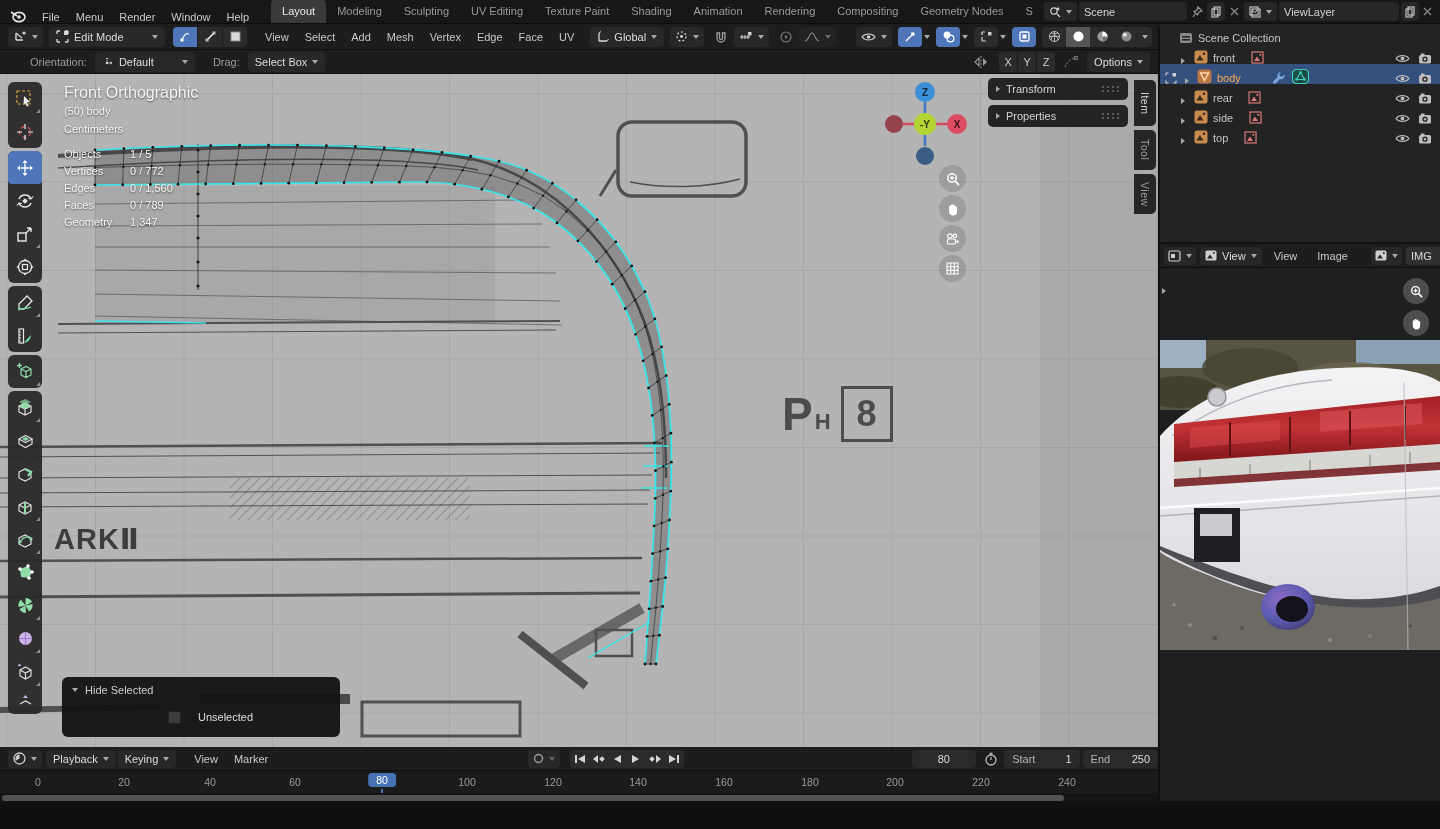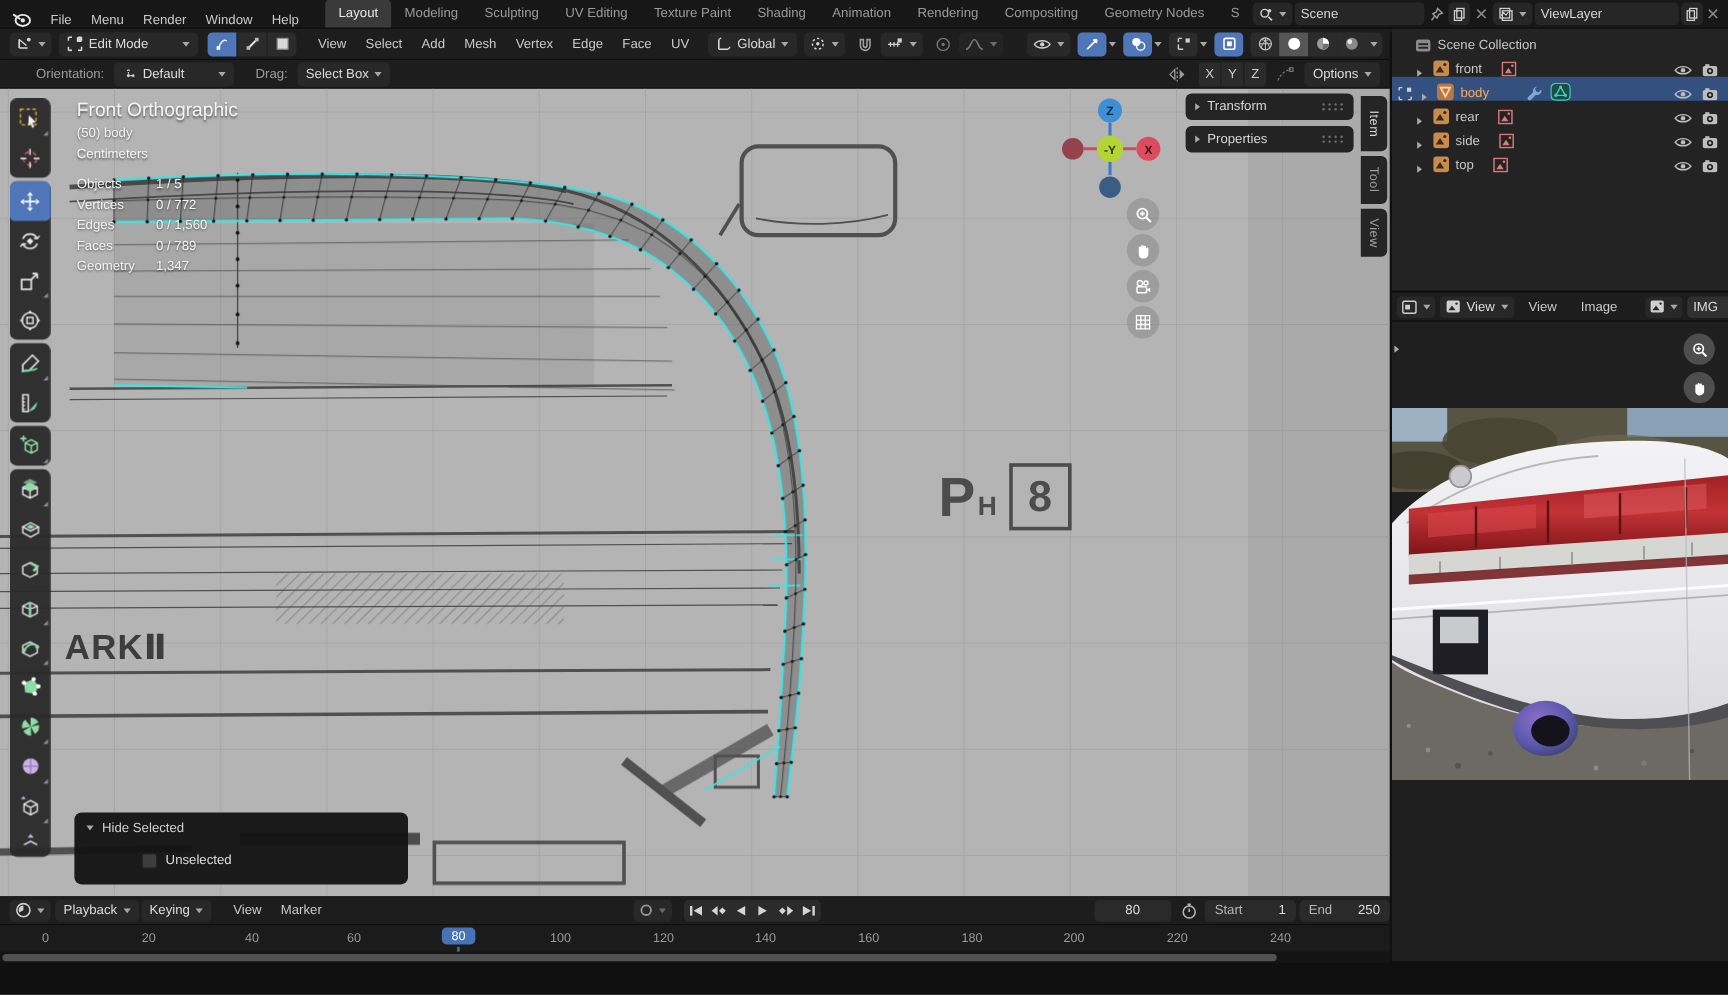--- a/index.html
+++ b/index.html
@@ -808,21 +808,21 @@
     </div>
   <div class="vtab abs" style="left:1134px;top:100px;height:40px">
       <span>View</span>
     </div>
 
   <div class="abs" style="left:62px;top:603px;width:278px;height:60px;background:rgba(18,18,18,.95);border-radius:6px">
     <div class="row" style="height:26px;padding-left:10px;gap:7px">
       <span class="chev"></span>
       <span style="color:#cfcfcf">Hide Selected</span>
     </div>
-    <div class="row" style="height:28px;padding-left:56px;gap:7px">
+    <div class="row" style="height:28px;padding-left:106px;gap:17px">
       <span class="checkbox"></span>
       <span style="color:#dedede">Unselected</span>
     </div>
   </div>
 </div>
 
 <div class="abs hdr row" style="left:1160px;top:24px;width:280px;height:26px;gap:4px">
   <span class="pill" style="margin-left:4px;padding:0 4px;height:18px">
     <svg width="13" height="12" viewBox="0 0 13 12">
         <path d="M2,2 h4 M2,2 v8 h5 M2,6 h4" stroke="#cfcfcf" stroke-width="1.2" fill="none"></path>

